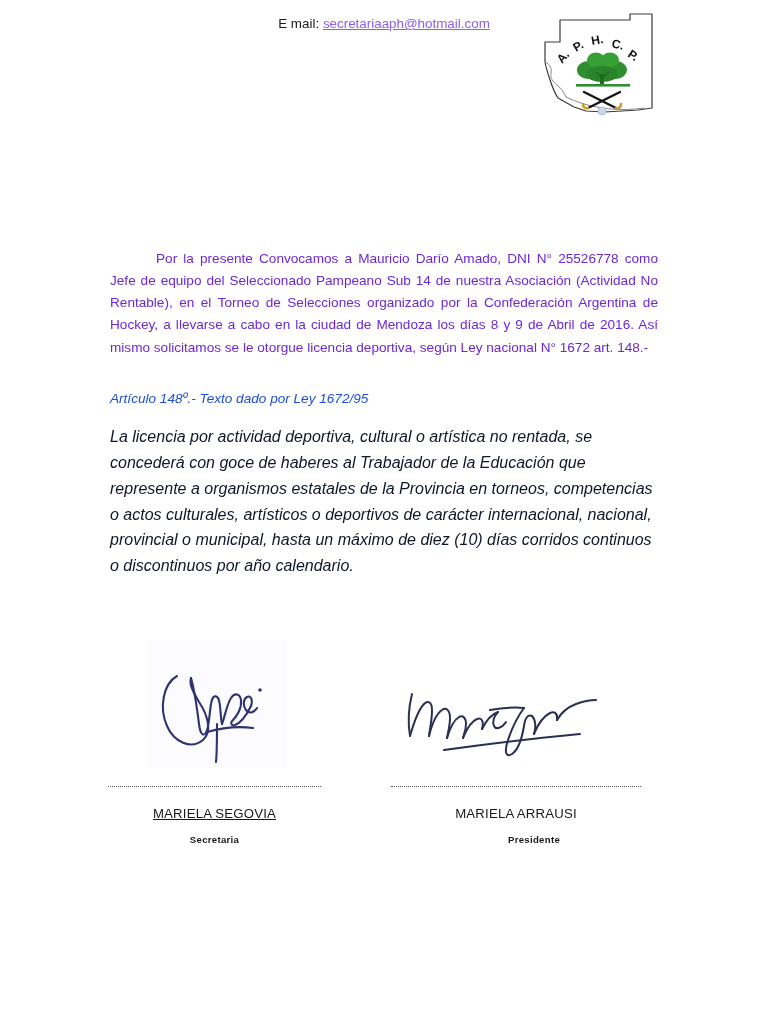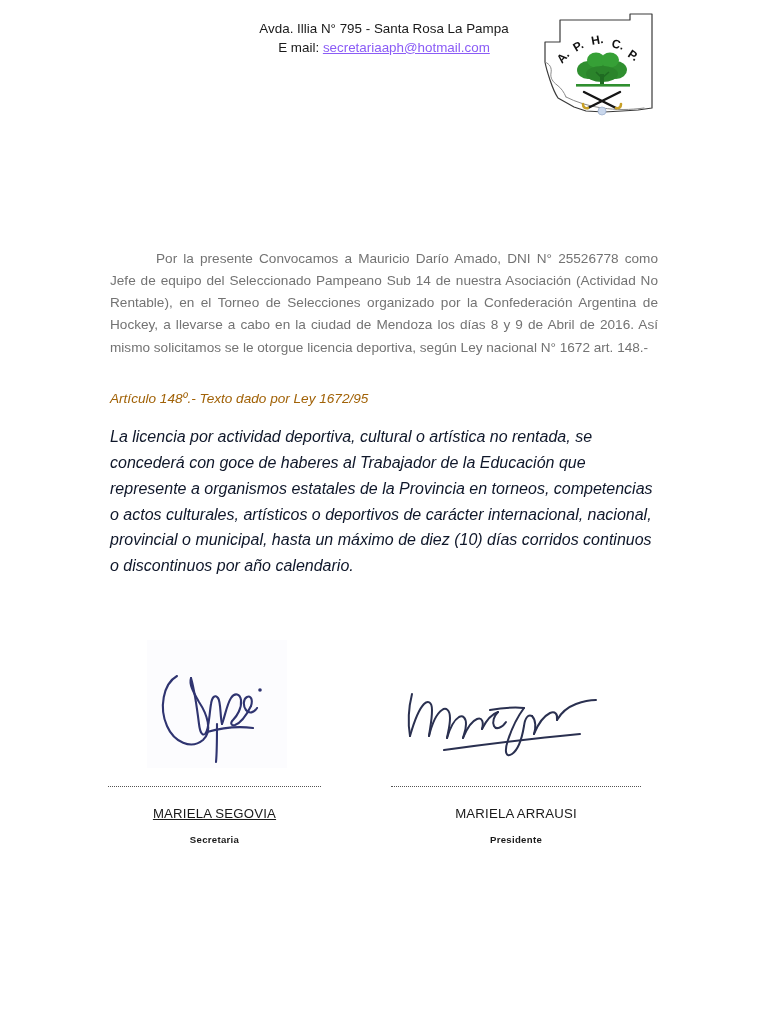--- a/index.html
+++ b/index.html
@@ -81,34 +81,34 @@
     top: 248px;
     width: 548px;
   }
 
   p.para {
     margin: 0 0 0 0;
     font-size: 13.6px;
     line-height: 1.63;
     text-align: justify;
     text-justify: inter-word;
-    color: #737373;
+    color: #6d28d9;
   }
   p.para.indent { text-indent: 46px; }
 
   .gap-1 { height: 13px; }
   .gap-2 { height: 16px; }
   .gap-3 { height: 15px; }
 
   p.article-head {
     margin: 0;
     font-size: 13.6px;
     font-style: italic;
     line-height: 1.55;
-    color: #a16207;
+    color: #1d4ed8;
   }
 
   p.quote {
     margin: 0;
     font-size: 16px;
     font-style: italic;
     line-height: 1.62;
     text-align: left;
     color: #0f172a;
   }
@@ -152,21 +152,21 @@
   .sig-role {
     position: absolute;
     font-size: 9.6px;
     font-weight: bold;
     letter-spacing: 0.3px;
     color: #1a1a1a;
     text-align: center;
     white-space: nowrap;
   }
   .sig-role.left  { left: 108px; top: 834px; width: 213px; }
-  .sig-role.right { left: 391px; top: 834px; width: 250px; }
+  .sig-role.right { left: 409px; top: 834px; width: 250px; }
 </style>
 </head>
 <body>
 
 <div class="page">
 
   <div class="letterhead">
 
     <div class="logo-wrap">
       <svg width="136" height="112" viewBox="0 0 136 112" xmlns="http://www.w3.org/2000/svg">
@@ -203,21 +203,20 @@
           <path d="M94 80 L62 96"></path>
         </g>
         <path d="M90 96 C93 97 95 95 95 92" stroke="#c8a028" stroke-width="2.6" fill="none" stroke-linecap="round"></path>
         <path d="M62 96 C59 97 57 95 57 92" stroke="#c8a028" stroke-width="2.6" fill="none" stroke-linecap="round"></path>
 
         <circle cx="76" cy="99" r="4" fill="#c9d7ec" stroke="#9fb2cf" stroke-width="0.8"></circle>
       </svg>
     </div>
 
 
-    <p class="org-address">Avda. Illia N° 795  -  Santa Rosa La Pampa</p>
 
     <p class="org-email-line">
       <span>E mail:</span>
       <a class="email-link" href="#">secretariaaph@hotmail.com</a>
     </p>
   </div>
 
   <div class="body-block">
 
     <p class="para indent">Por la presente Convocamos a Mauricio Darío Amado, DNI N° 25526778 como Jefe de equipo del Seleccionado Pampeano Sub 14 de nuestra Asociación (Actividad No Rentable), en el Torneo de Selecciones organizado por la Confederación Argentina de Hockey, a llevarse a cabo en la ciudad de Mendoza los días 8 y 9 de Abril de 2016. Así mismo solicitamos se le otorgue licencia deportiva, según Ley nacional N°  1672 art. 148.-</p>

